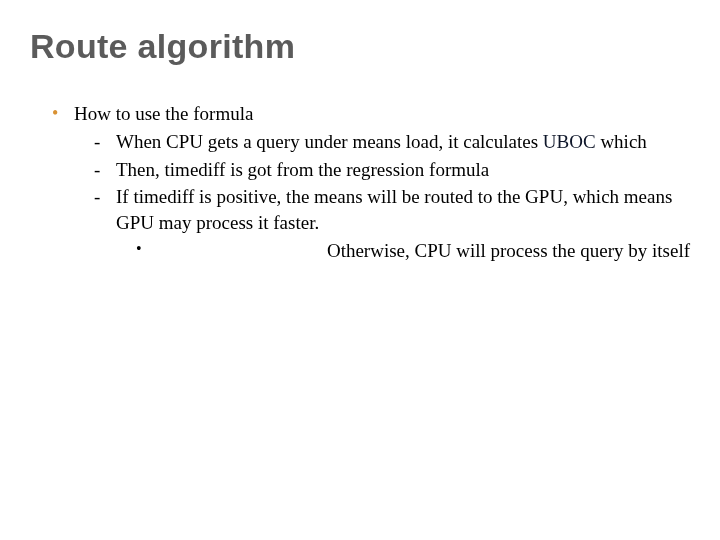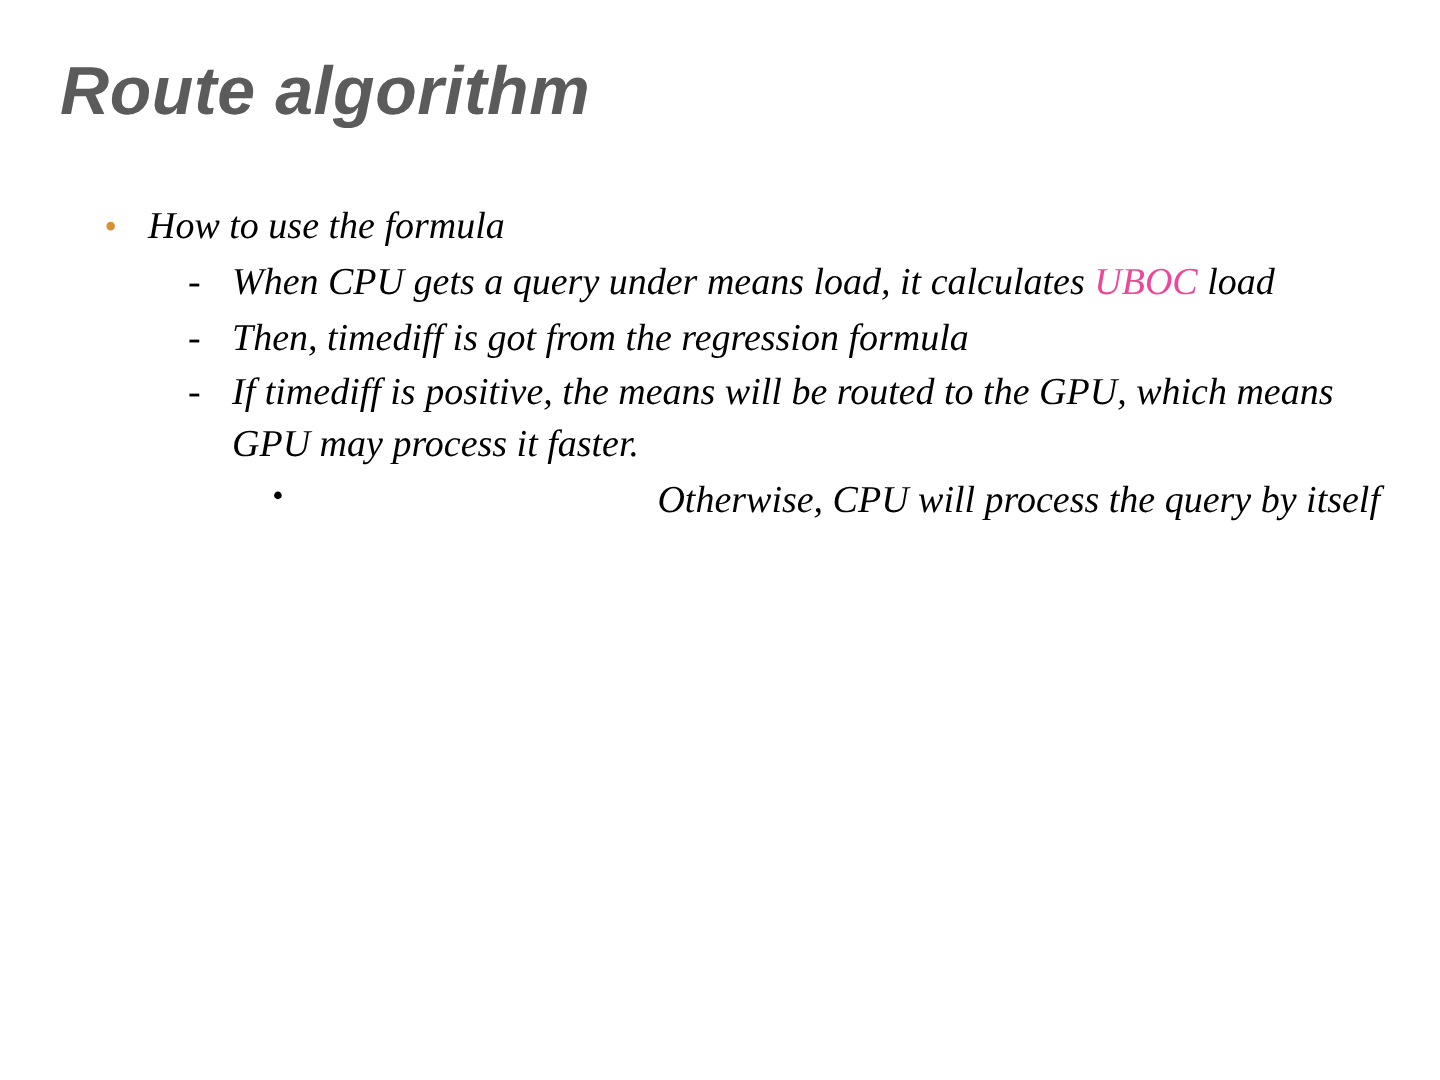--- a/index.html
+++ b/index.html
@@ -10,21 +10,20 @@
     background: #ffffff;
     font-family: Georgia, "Times New Roman", serif;
     color: #000;
   }
   .slide {
     width: 720px;
     height: 540px;
     position: relative;
     box-sizing: border-box;
     padding: 28px 30px 30px 30px;
-    font-style: italic;
   }
   .title {
     font-family: "Segoe UI", "Gill Sans", "Helvetica Neue", Arial, sans-serif;
     font-weight: 600;
     font-size: 34px;
     color: #5b5b5b;
     letter-spacing: 0.3px;
     margin: 0 0 36px 0;
     line-height: 1.1;
   }
@@ -78,36 +77,36 @@
   }
   ul.lvl3 > li::before {
     content: "•";
     position: absolute;
     left: 0;
     top: 0;
     color: #000;
     font-size: 16px;
   }
   .accent {
-    color: #ec4899;
+    color: #0f172a;
     text-align: right;
   }
 </style>
 </head>
 <body>
 
 <div class="slide">
   <h1 class="title">Route algorithm</h1>
 
   <ul class="lvl1">
     <li>
       <span>How to use the formula</span>
       <ul class="lvl2">
         <li>
-          <span>When CPU gets a query under means load, it calculates </span><span class="accent">UBOC</span><span> load</span>
+          <span>When CPU gets a query under means load, it calculates </span><span class="accent">UBOC</span><span> which</span>
         </li>
         <li>
           <span>Then, timediff is got from the regression formula</span>
         </li>
         <li>
           <span>If timediff is positive, the means will be routed to the GPU, which means GPU may process it faster.</span>
           <ul class="lvl3">
             <li>
               <span>Otherwise, CPU will process the query by itself</span>
             </li>

